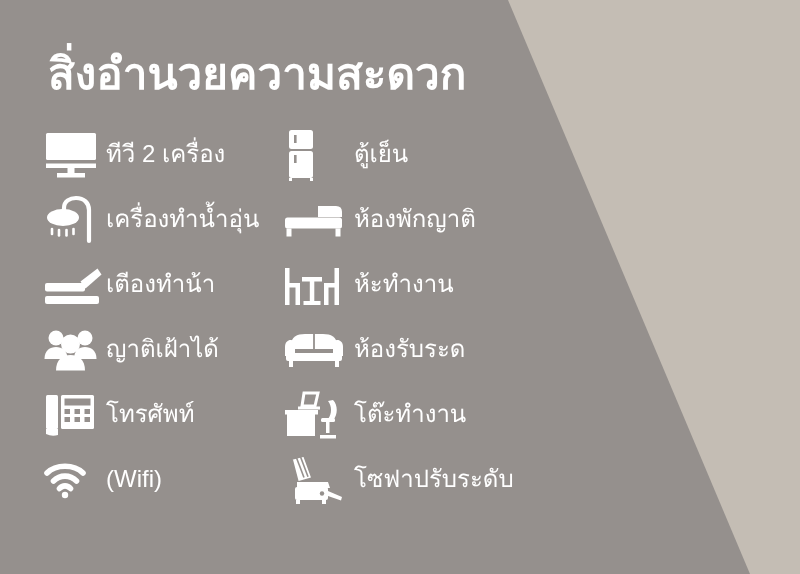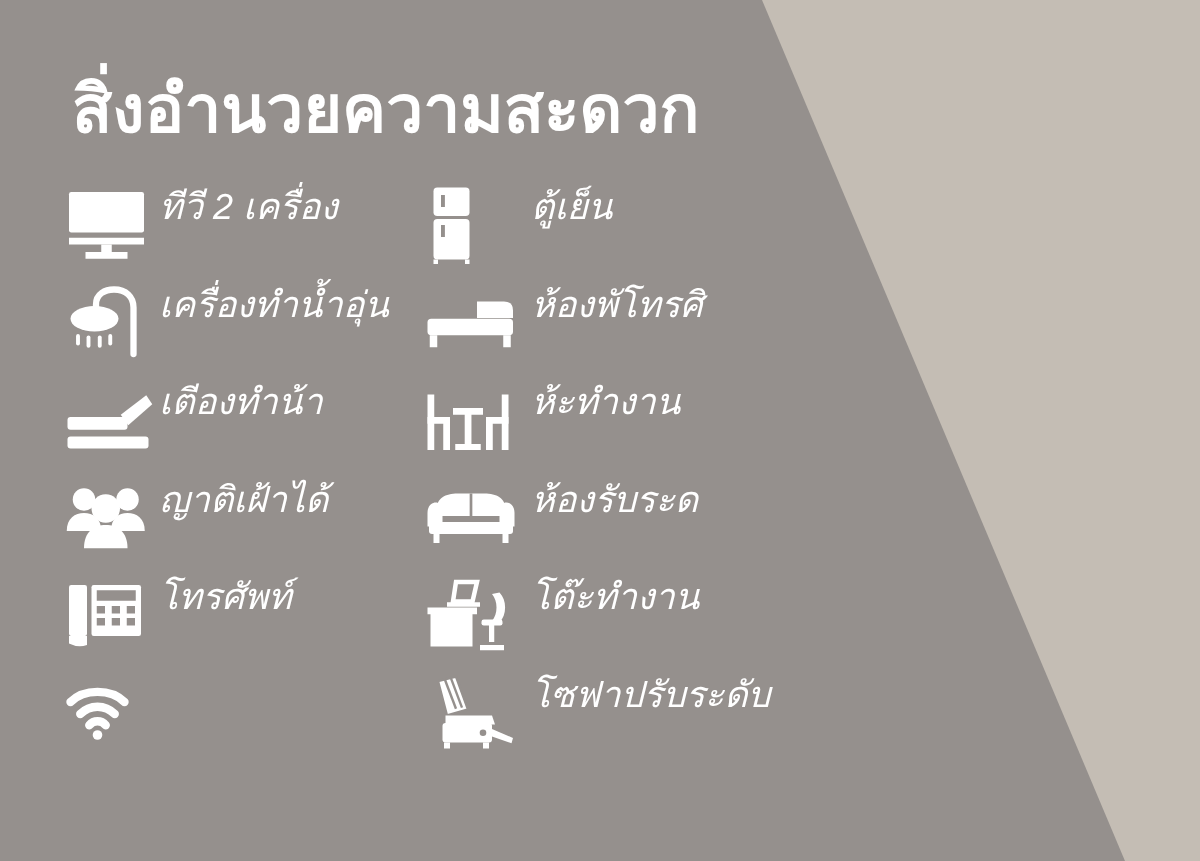--- a/index.html
+++ b/index.html
@@ -38,21 +38,21 @@
     position: absolute;
     top: 122px;
   }
   #col-left  { left: 44px;  width: 250px; }
   #col-right { left: 284px; width: 250px; }
 
   .amenity-row {
     position: relative;
     height: 65px;
     display: flex;
-    font-style: italic;
+    align-items: center;
   }
   .amenity-icon {
     width: 62px;
     min-width: 62px;
     height: 56px;
     display: flex;
     align-items: center;
     justify-content: flex-start;
   }
   .amenity-icon svg { display: block; }
@@ -155,20 +155,21 @@
 
     <div class="amenity-row">
       <span class="amenity-icon">
         <svg width="50" height="40" viewBox="0 0 50 40" fill="none" stroke="#ffffff" stroke-linecap="round">
           <path d="M3 13 C12 4 30 4 39 13" stroke-width="5.6"></path>
           <path d="M9.5 21 C16 14.5 26 14.5 32.5 21" stroke-width="5.6"></path>
           <path d="M15.5 28.5 C18.5 25 23.5 25 26.5 28.5" stroke-width="5.6"></path>
           <circle cx="21" cy="35" r="3.2" fill="#ffffff" stroke="none"></circle>
         </svg>
       </span>
+      <span class="amenity-label">(Wifi)</span>
     </div>
 
   </div>
 
   <div class="col" id="col-right">
 
     <div class="amenity-row">
       <span class="amenity-icon">
         <svg width="34" height="52" viewBox="0 0 34 52" fill="#ffffff">
           <rect x="5" y="1" width="24" height="19" rx="2.5"></rect>
@@ -184,21 +185,21 @@
 
     <div class="amenity-row">
       <span class="amenity-icon">
         <svg width="60" height="36" viewBox="0 0 60 36" fill="#ffffff">
           <path d="M34 4 h18 q6 0 6 6 v5 h-24 Z"></path>
           <rect x="1" y="15.5" width="57" height="11" rx="2.5"></rect>
           <rect x="2.5" y="26.5" width="5" height="8"></rect>
           <rect x="51.5" y="26.5" width="5" height="8"></rect>
         </svg>
       </span>
-      <span class="amenity-label">ห้องพัโทรศิ</span>
+      <span class="amenity-label">ห้องพักญาติ</span>
     </div>
 
     <div class="amenity-row">
       <span class="amenity-icon">
         <svg width="56" height="44" viewBox="0 0 56 44" fill="#ffffff">
 
           <rect x="1" y="5" width="4.5" height="37"></rect>
           <rect x="1" y="20" width="15" height="4.5"></rect>
           <rect x="11.5" y="20" width="4.5" height="22"></rect>
 

